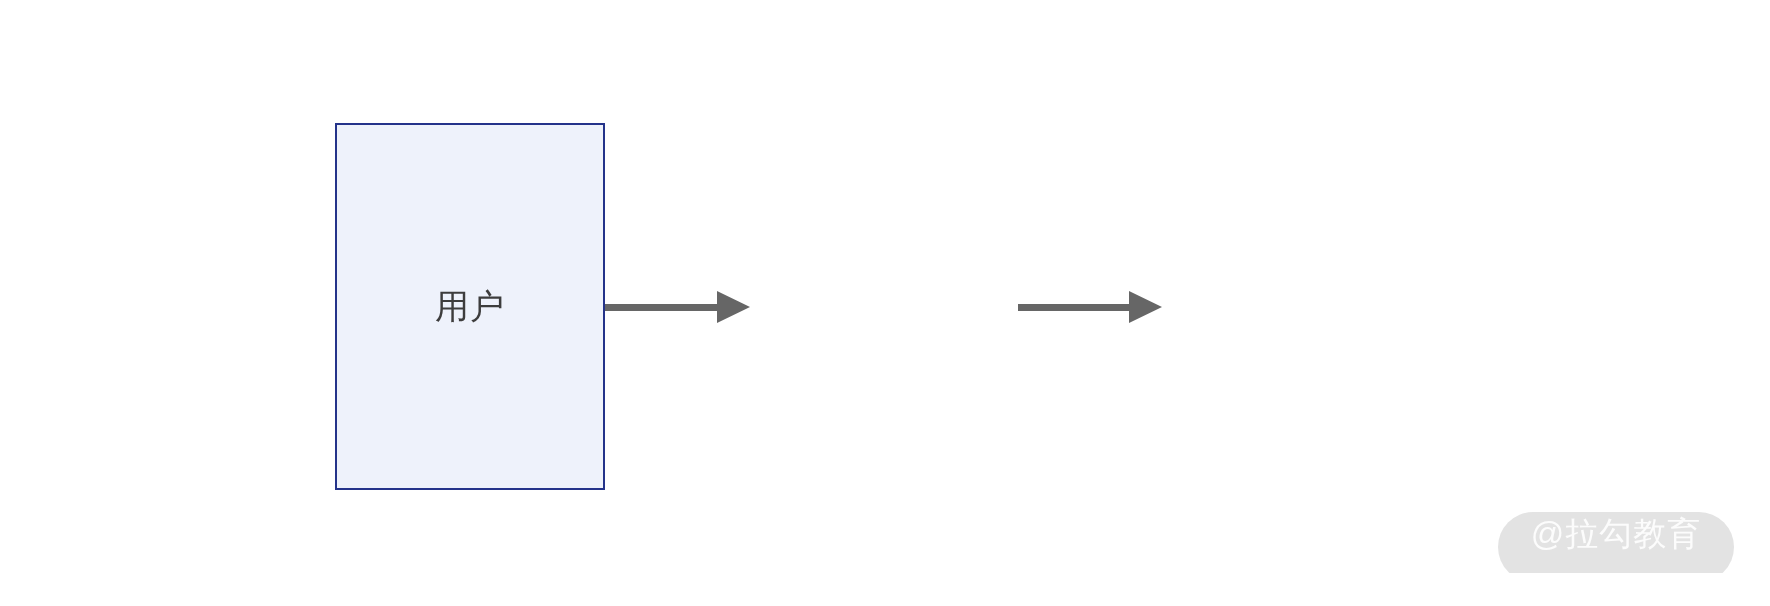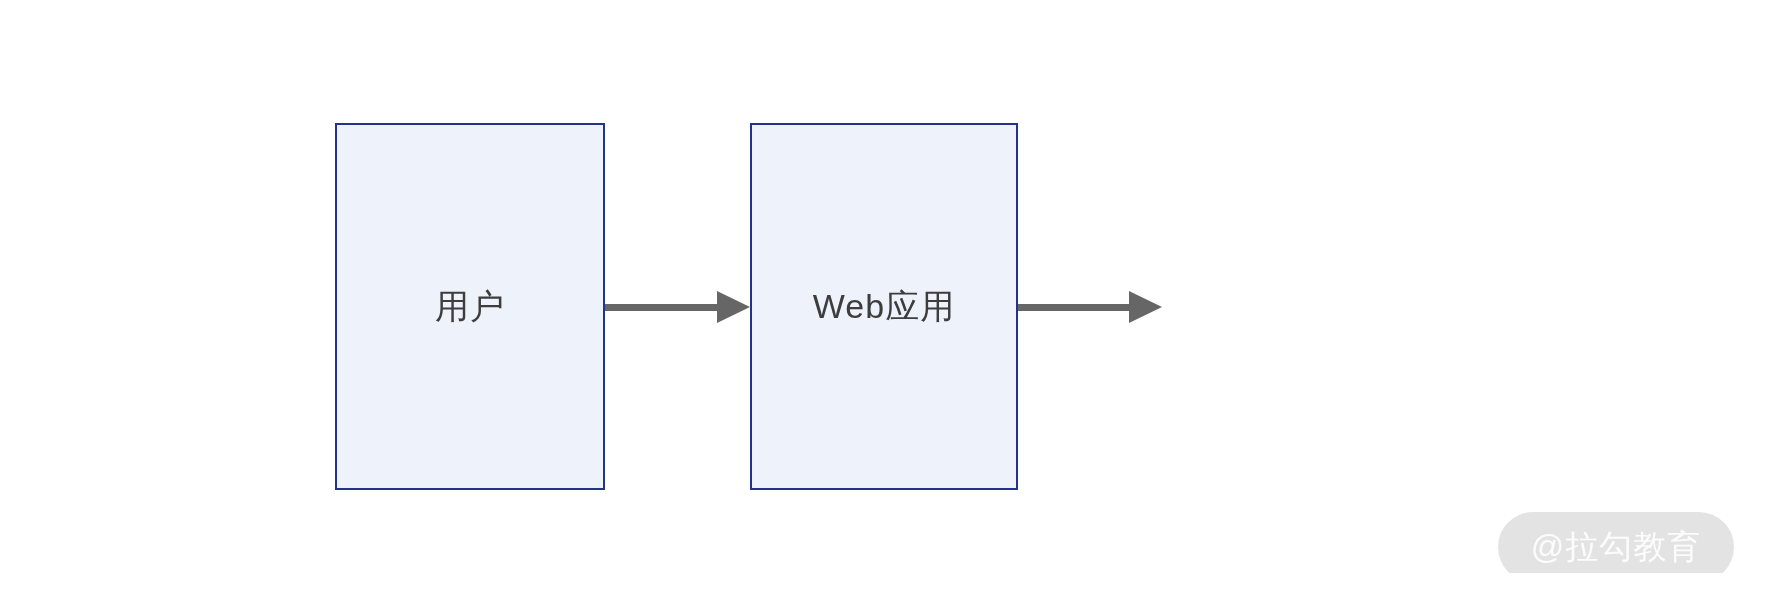--- a/index.html
+++ b/index.html
@@ -62,21 +62,20 @@
 
   .watermark {
     position: absolute;
     left: 1498px;
     top: 512px;
     width: 236px;
     height: 70px;
     border-radius: 36px;
     background: var(--wm-bg, #E3E3E3);
     display: flex;
-    align-items: center;
     justify-content: center;
   }
   .watermark-text {
     font-size: 33px;
     color: var(--wm-text, #FCFCFC);
     letter-spacing: 1px;
     white-space: nowrap;
   }
 </style>
 </head>
@@ -86,23 +85,20 @@
 
   <div class="node node-user">
     <span class="node-label">用户</span>
   </div>
 
   <div class="arrow arrow-1">
     <div class="shaft"></div>
     <div class="head"></div>
   </div>
 
-  <div class="node node-webapp">
-    <span class="node-label">Web应用</span>
-  </div>
 
   <div class="arrow arrow-2">
     <div class="shaft"></div>
     <div class="head"></div>
   </div>
 
 
   <div class="watermark">
     <span class="watermark-text">@拉勾教育</span>
   </div>

